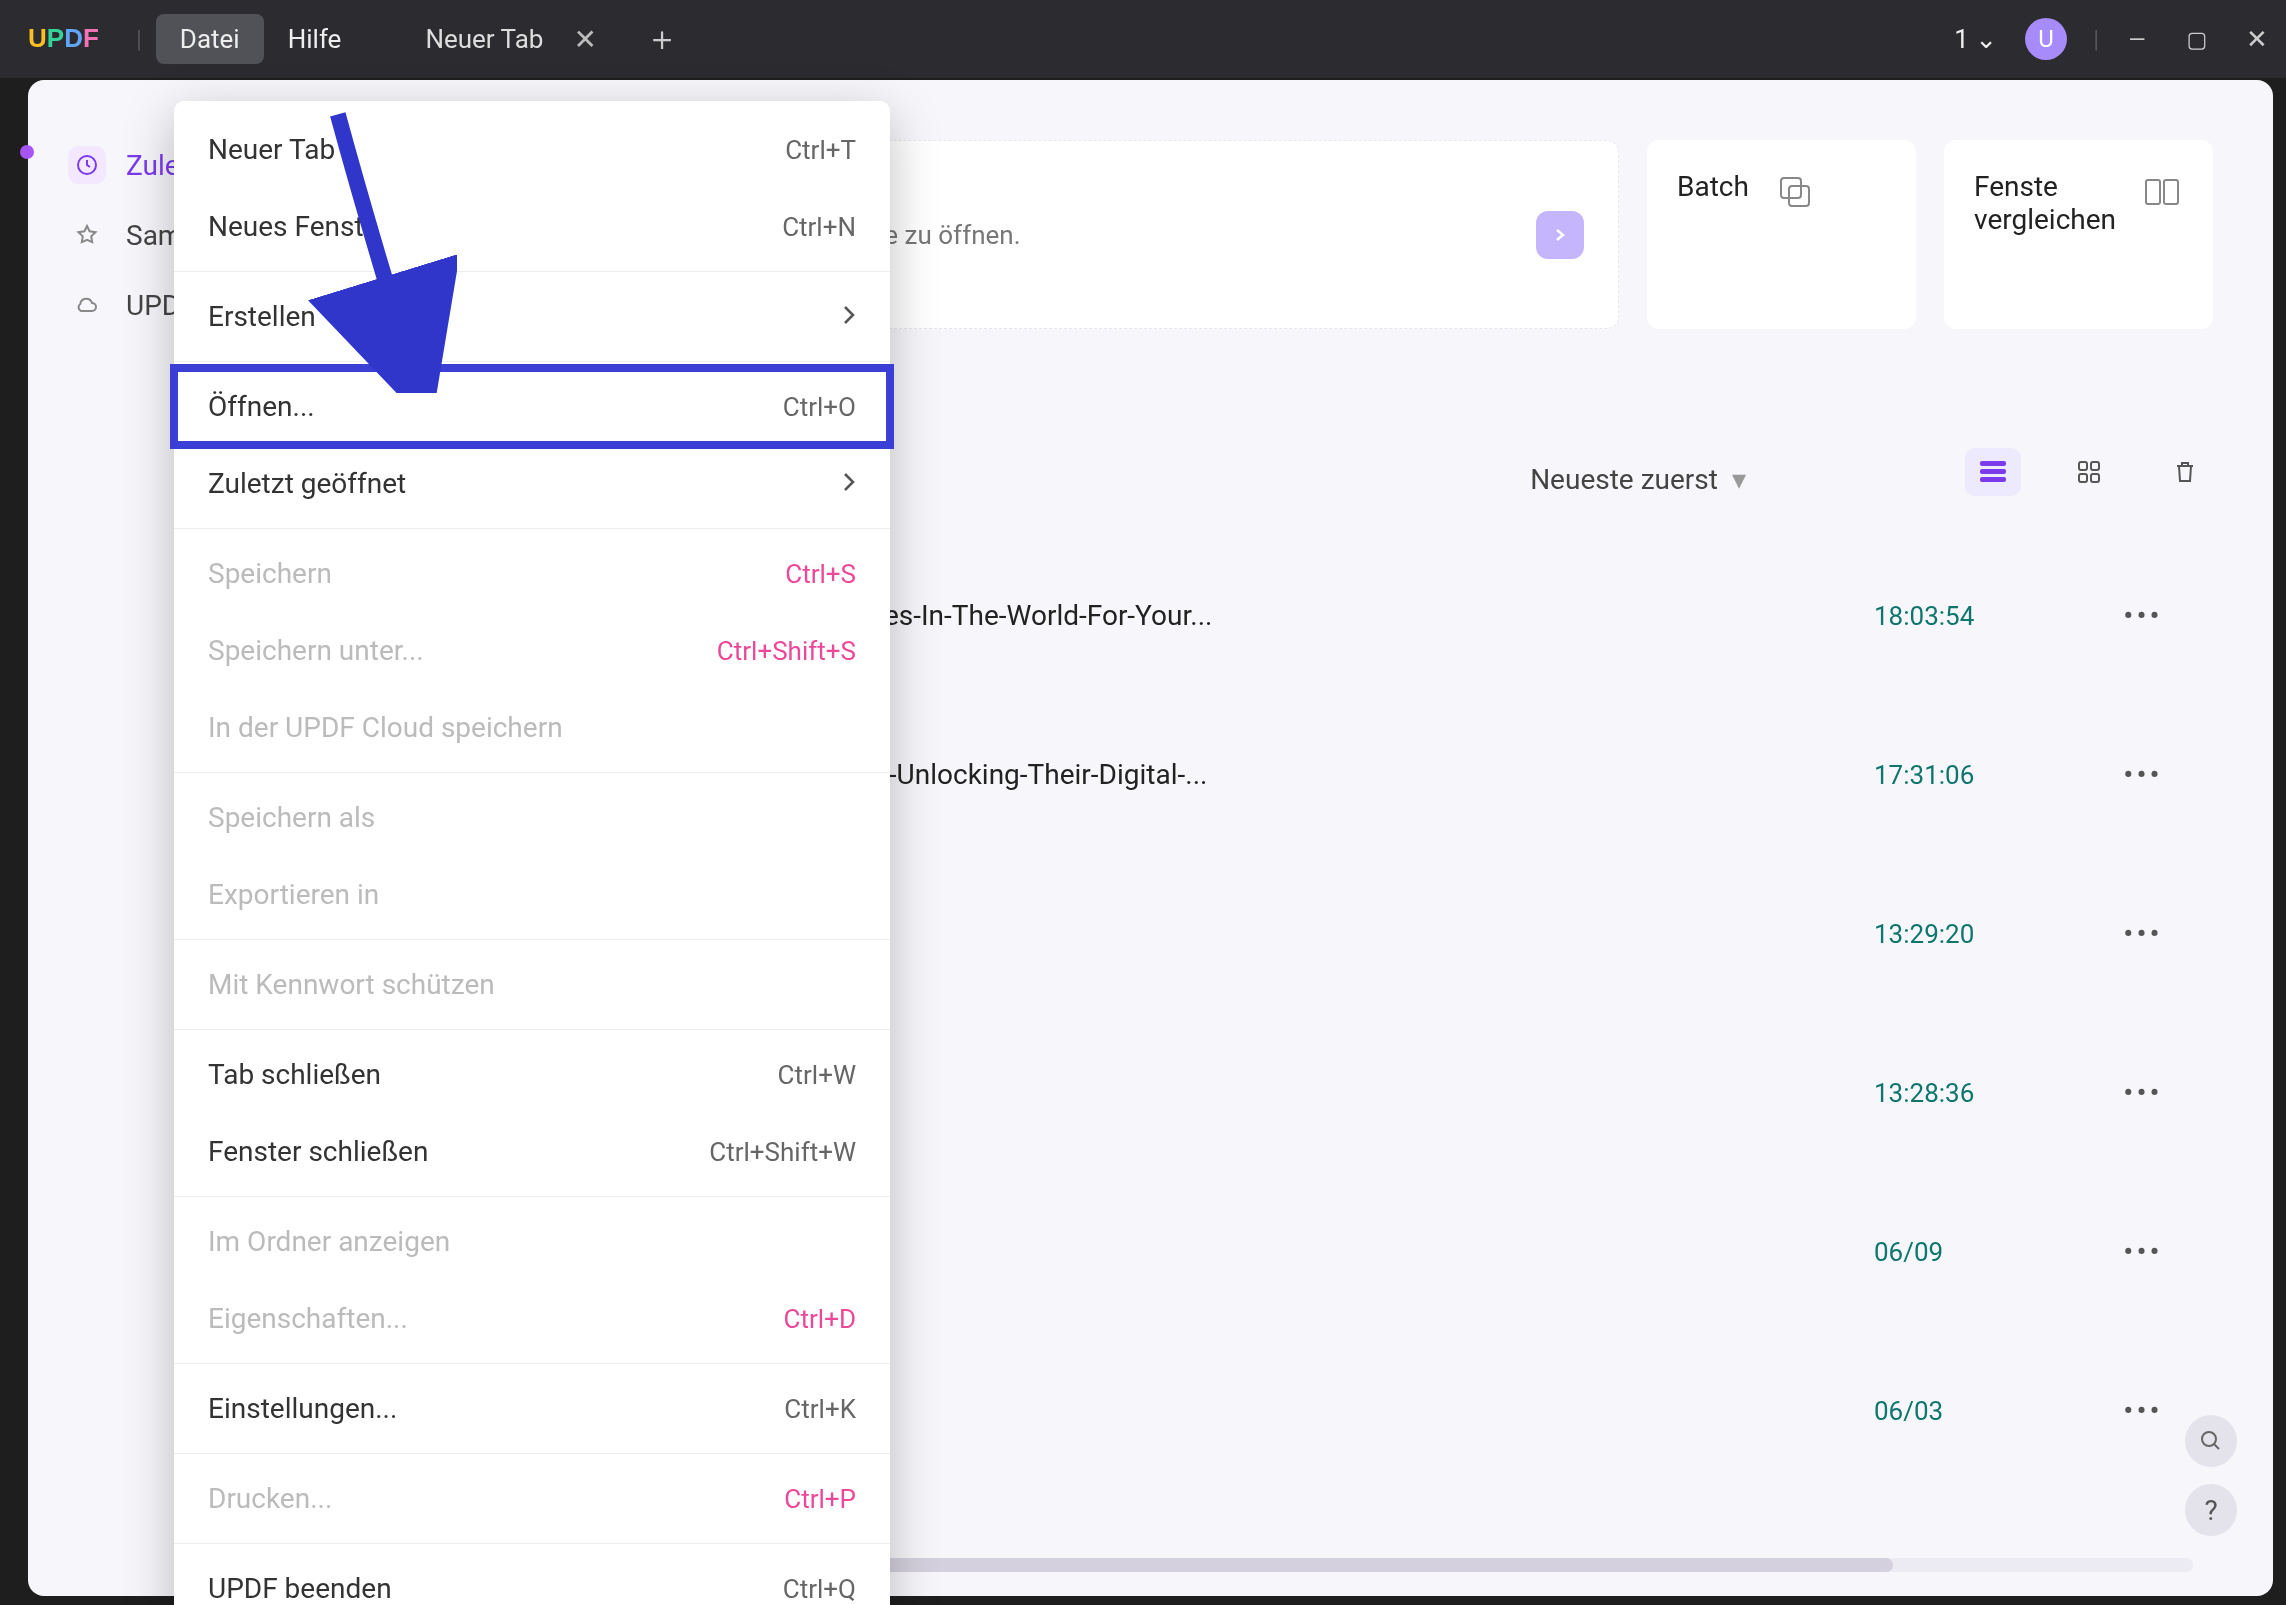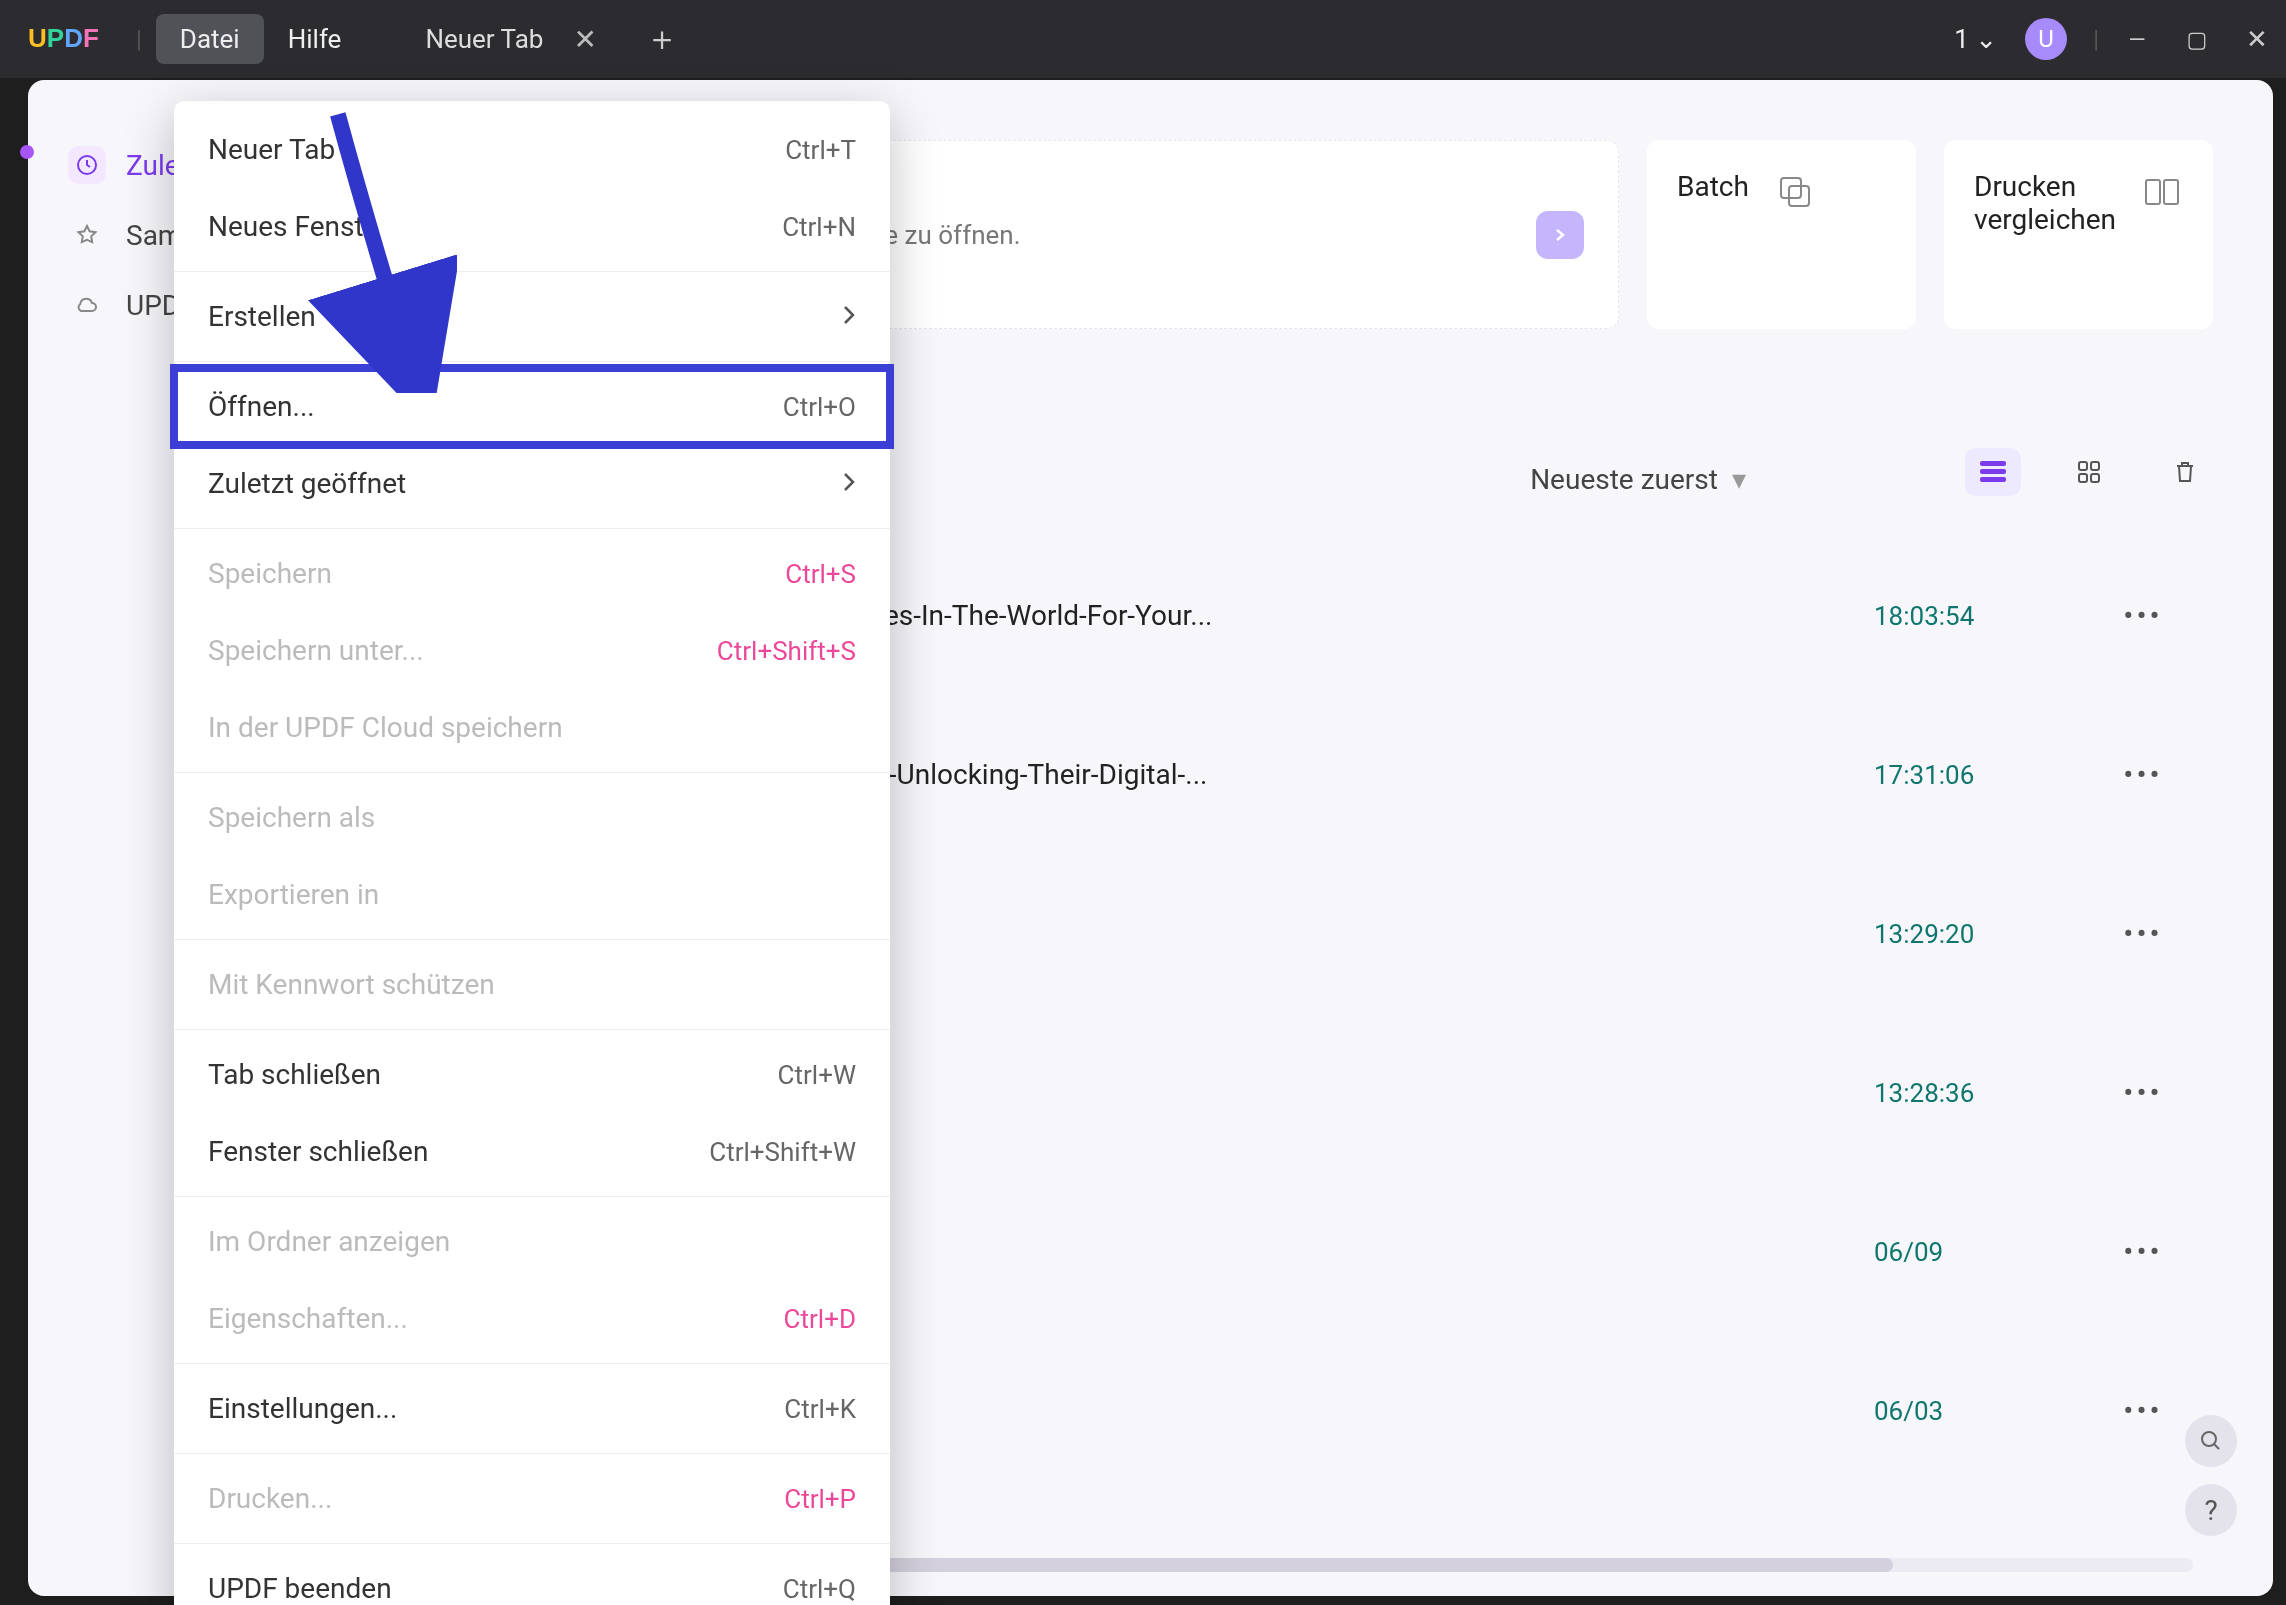--- a/index.html
+++ b/index.html
@@ -231,21 +231,21 @@
       <div class="card">
         <div class="card-title">Batch</div>
         <div>
           <svg width="44" height="44" viewBox="0 0 44 44" fill="none" stroke="#888" stroke-width="2">
               <rect x="8" y="8" width="20" height="20" rx="3"></rect>
               <rect x="16" y="16" width="20" height="20" rx="3"></rect>
             </svg>
         </div>
       </div>
       <div class="card">
-        <div class="card-title">Drucken vergleichen</div>
+        <div class="card-title">Fenste vergleichen</div>
         <div>
           <svg width="44" height="44" viewBox="0 0 44 44" fill="none" stroke="#888" stroke-width="2">
               <rect x="6" y="10" width="14" height="24" rx="2"></rect>
               <rect x="24" y="10" width="14" height="24" rx="2"></rect>
             </svg>
         </div>
       </div>
     </div>
 
     <div class="sort-row">

